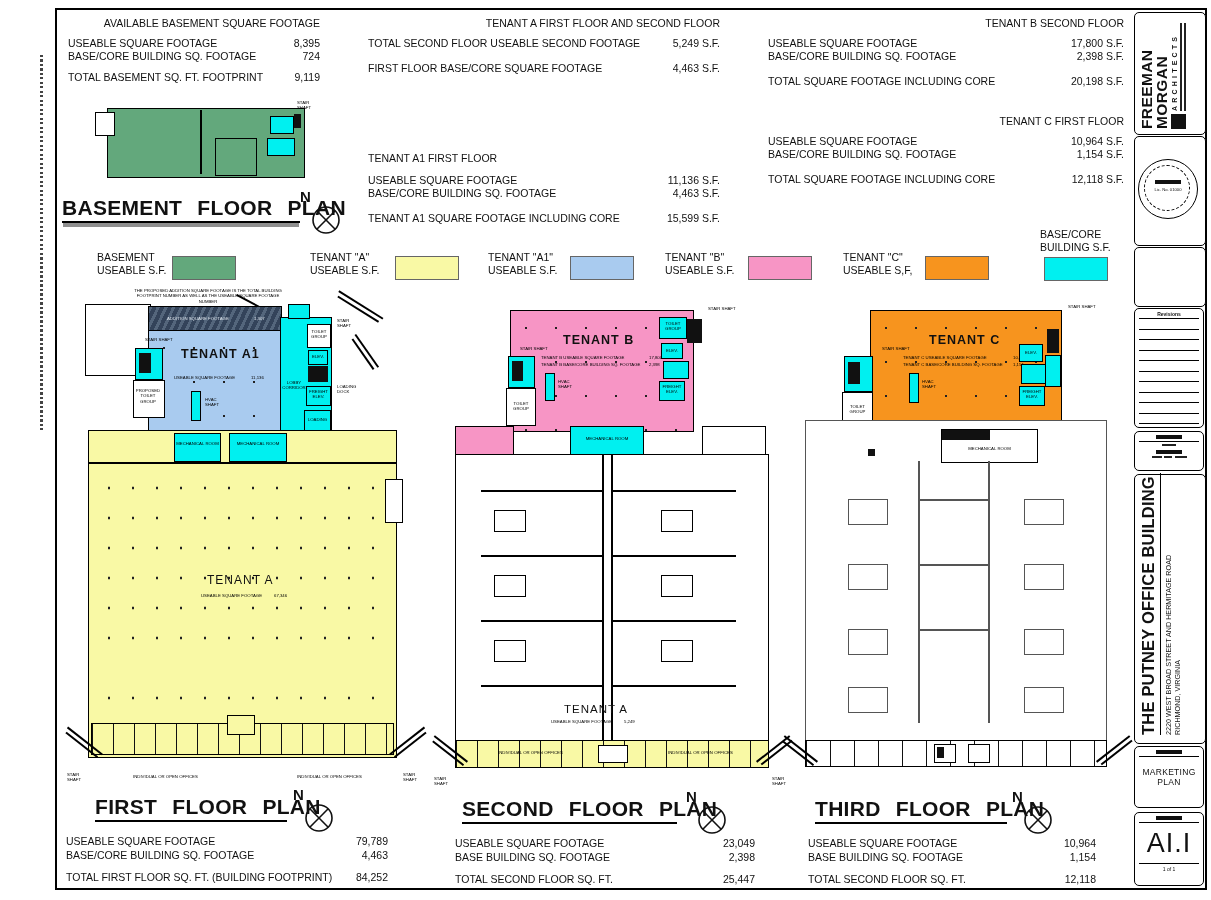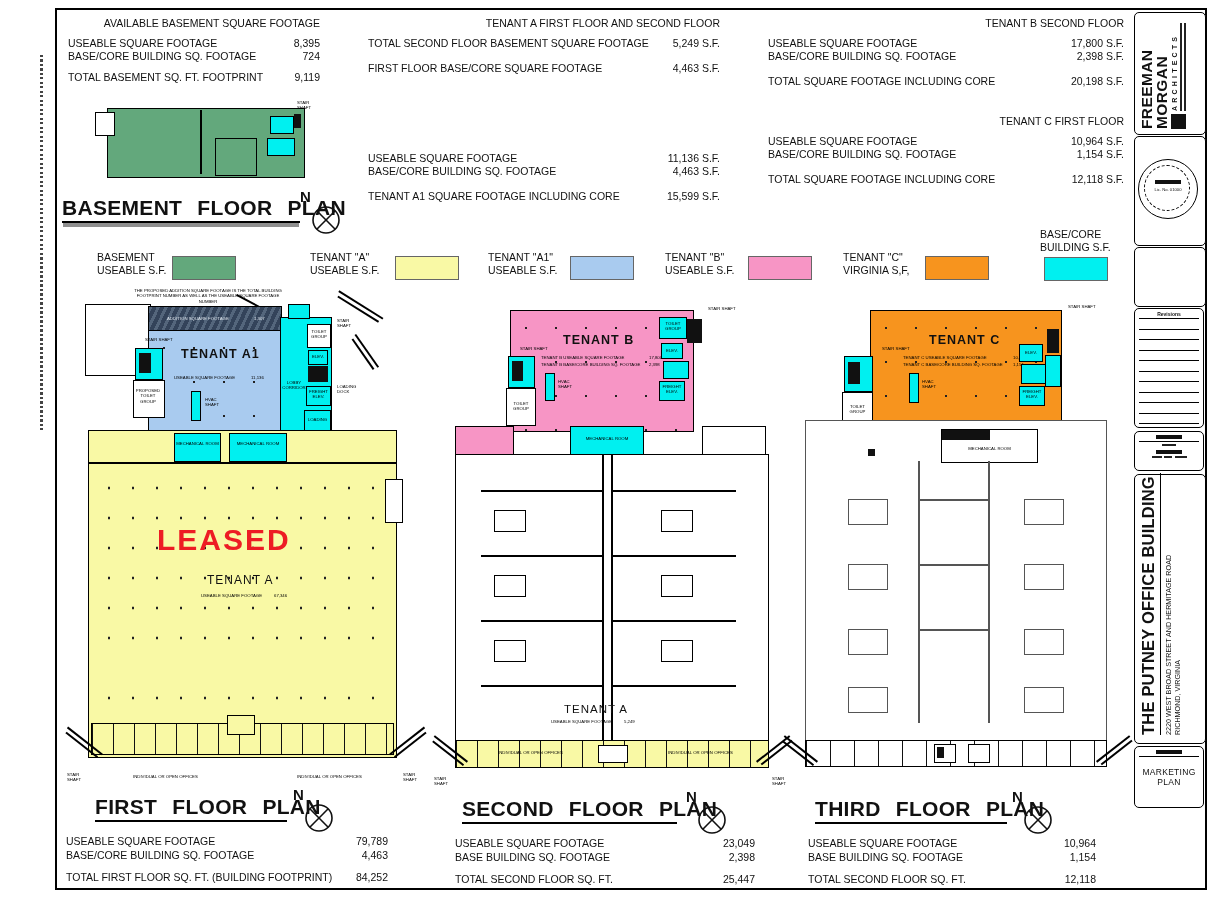--- a/index.html
+++ b/index.html
@@ -73,32 +73,33 @@
     <div class="gap8"></div>
     <div class="row">
       <span>TOTAL BASEMENT SQ. FT. FOOTPRINT</span>
       <span>9,119</span>
     </div>
   </div>
 
   <div class="abs tbl" style="left:368px;top:17px;width:352px">
     <div class="ttl">TENANT A FIRST FLOOR AND SECOND FLOOR</div>
     <div class="row">
-      <span>TOTAL SECOND FLOOR BASEMENT SQUARE FOOTAGE</span>
+      <span>TOTAL SECOND FLOOR USEABLE SECOND FOOTAGE</span>
       <span>5,249 S.F.</span>
     </div>
     <div class="gap12"></div>
     <div class="row">
       <span>FIRST FLOOR BASE/CORE SQUARE FOOTAGE</span>
       <span>4,463 S.F.</span>
     </div>
     <div class="gap12"></div>
   </div>
 
   <div class="abs tbl" style="left:368px;top:152px;width:352px">
+    <div style="margin-bottom:9px">TENANT A1 FIRST FLOOR</div>
     <div class="row">
       <span>USEABLE SQUARE FOOTAGE</span>
       <span>11,136 S.F.</span>
     </div>
     <div class="row">
       <span>BASE/CORE BUILDING SQ. FOOTAGE</span>
       <span>4,463 S.F.</span>
     </div>
     <div class="gap12"></div>
     <div class="row">
@@ -182,21 +183,21 @@
     <div class="abs leg-sw" style="left:570px;top:256px;background:#A9CBEF"></div>
 
     <div class="abs leg-txt" style="left:665px;top:251px">
       <div>TENANT "B"</div>
       <div>USEABLE S.F.</div>
     </div>
     <div class="abs leg-sw" style="left:748px;top:256px;background:#F795C5"></div>
 
     <div class="abs leg-txt" style="left:843px;top:251px">
       <div>TENANT "C"</div>
-      <div>VIRGINIA S,F,</div>
+      <div>USEABLE S,F,</div>
     </div>
     <div class="abs leg-sw" style="left:925px;top:256px;background:#F7941E"></div>
 
     <div class="abs leg-txt" style="left:1040px;top:228px">
       <div>BASE/CORE</div>
       <div>BUILDING S.F.</div>
     </div>
     <div class="abs leg-sw" style="left:1044px;top:257px;background:#00F0F0"></div>
   </div>
 
@@ -256,21 +257,20 @@
     <div class="abs b" style="left:3px;top:142px;width:307px;height:326px;background:#F9F9A5">
       <div class="abs b1" style="left:85px;top:2px;width:45px;height:27px;background:#00F0F0">
         <div class="tw tc" style="margin-top:7px">MECHANICAL ROOM</div>
       </div>
       <div class="abs b1" style="left:140px;top:2px;width:56px;height:27px;background:#00F0F0">
         <div class="tw tc" style="margin-top:7px">MECHANICAL ROOM</div>
       </div>
       <div class="abs hline" style="left:0px;top:31px;width:307px"></div>
       <div class="abs dots" style="left:8px;top:42px;width:290px;height:170px"></div>
       <div class="abs dots" style="left:8px;top:252px;width:290px;height:50px"></div>
-      <div class="abs" style="left:68px;top:92px;font-size:30px;font-weight:bold;color:#ED1C24;letter-spacing:2px">LEASED</div>
       <div class="abs" style="left:118px;top:142px;font-size:12px;letter-spacing:1px">TENANT A</div>
       <span class="abs t" style="left:112px;top:162px">USEABLE SQUARE FOOTAGE</span>
       <span class="abs t" style="left:185px;top:162px">67,346</span>
       <div class="abs b1" style="left:296px;top:48px;width:16px;height:42px;background:#fff"></div>
 
       <div class="abs b1 offY" style="left:2px;top:292px;width:301px;height:30px"></div>
       <div class="abs b1" style="left:138px;top:284px;width:26px;height:18px;background:#F9F9A5"></div>
     </div>
 
     <div class="ramp" style="left:-22px;top:452px;width:44px;transform:rotate(38deg)"></div>
@@ -544,14 +544,21 @@
     </div>
   </div>
 
   <div class="sb-box" style="top:746px;height:62px;padding:3px 4px;box-sizing:border-box">
     <div class="mini-hdr"></div>
     <div class="rule" style="margin-top:2px"></div>
     <div class="tc" style="font-size:8.5px;margin-top:10px;letter-spacing:.3px">MARKETING</div>
     <div class="tc" style="font-size:8.5px;letter-spacing:.3px">PLAN</div>
   </div>
 
+  <div class="sb-box" style="top:812px;height:74px;padding:3px 4px;box-sizing:border-box">
+    <div class="mini-hdr"></div>
+    <div class="rule" style="margin-top:2px"></div>
+    <div class="tc" style="font-size:27px;margin-top:5px;letter-spacing:1px">AI.I</div>
+    <div class="rule" style="margin-top:4px"></div>
+    <div class="tc" style="font-size:5px;margin-top:2px">1 of 1</div>
+  </div>
 
 </div>
 
 </body></html>

